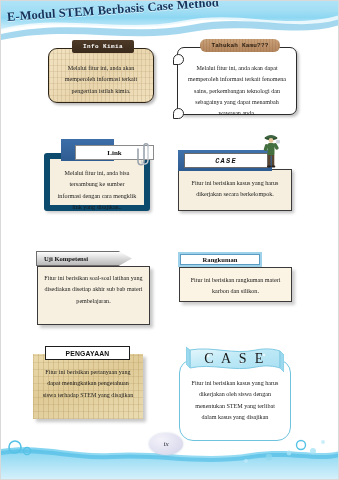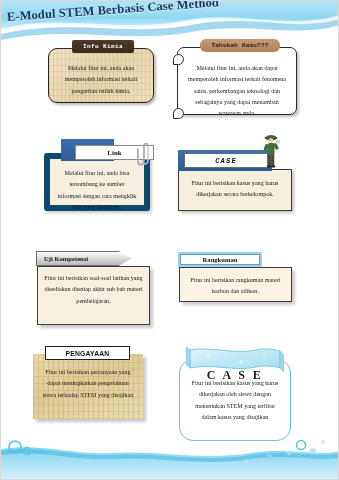--- a/index.html
+++ b/index.html
@@ -187,21 +187,21 @@
     border:1.3px solid #6fc3df; border-radius:14px;
     padding:18px 8px 4px;
   }
   .case2-banner {
     position:absolute; left:6px; top:-14px; width:98px; height:27px;
   }
   .case2-banner-text {
     position:absolute; left:6px; top:-8px; width:98px; height:14px;
     display:flex; align-items:center; justify-content:center;
     font-family:"Liberation Serif", serif;
-    font-size:12px; font-weight:bold; letter-spacing:2.4px; color:#1a1a1a;margin-top:16px;
+    font-size:14px; font-weight:normal; letter-spacing:2.4px; color:#1a1a1a;
   }
 </style>
 </head>
 <body>
 
 <div id="page">
 
   <div class="header-wave">
     <svg width="339" height="42" viewBox="0 0 339 42" preserveAspectRatio="none">
       <defs>
@@ -308,14 +308,15 @@
       <circle cx="14" cy="16" r="6" fill="none" stroke="#56c2e6" stroke-width="1.6"></circle>
       <circle cx="26" cy="20" r="3.5" fill="none" stroke="#56c2e6" stroke-width="1.3"></circle>
       <circle cx="300" cy="14" r="4.5" fill="none" stroke="#56c2e6" stroke-width="1.4"></circle>
       <circle cx="312" cy="20" r="3" fill="#a7e2f5" opacity=".8"></circle>
       <circle cx="288" cy="22" r="2.4" fill="#a7e2f5" opacity=".8"></circle>
       <circle cx="322" cy="11" r="2" fill="#bfeafa" opacity=".8"></circle>
       <circle cx="268" cy="26" r="3.2" fill="#8ed8f0" opacity=".7"></circle>
       <circle cx="245" cy="30" r="2" fill="#bfeafa" opacity=".7"></circle>
     </svg>
   </div>
+  <div class="page-num">ix</div>
 
 </div>
 
 </body></html>

